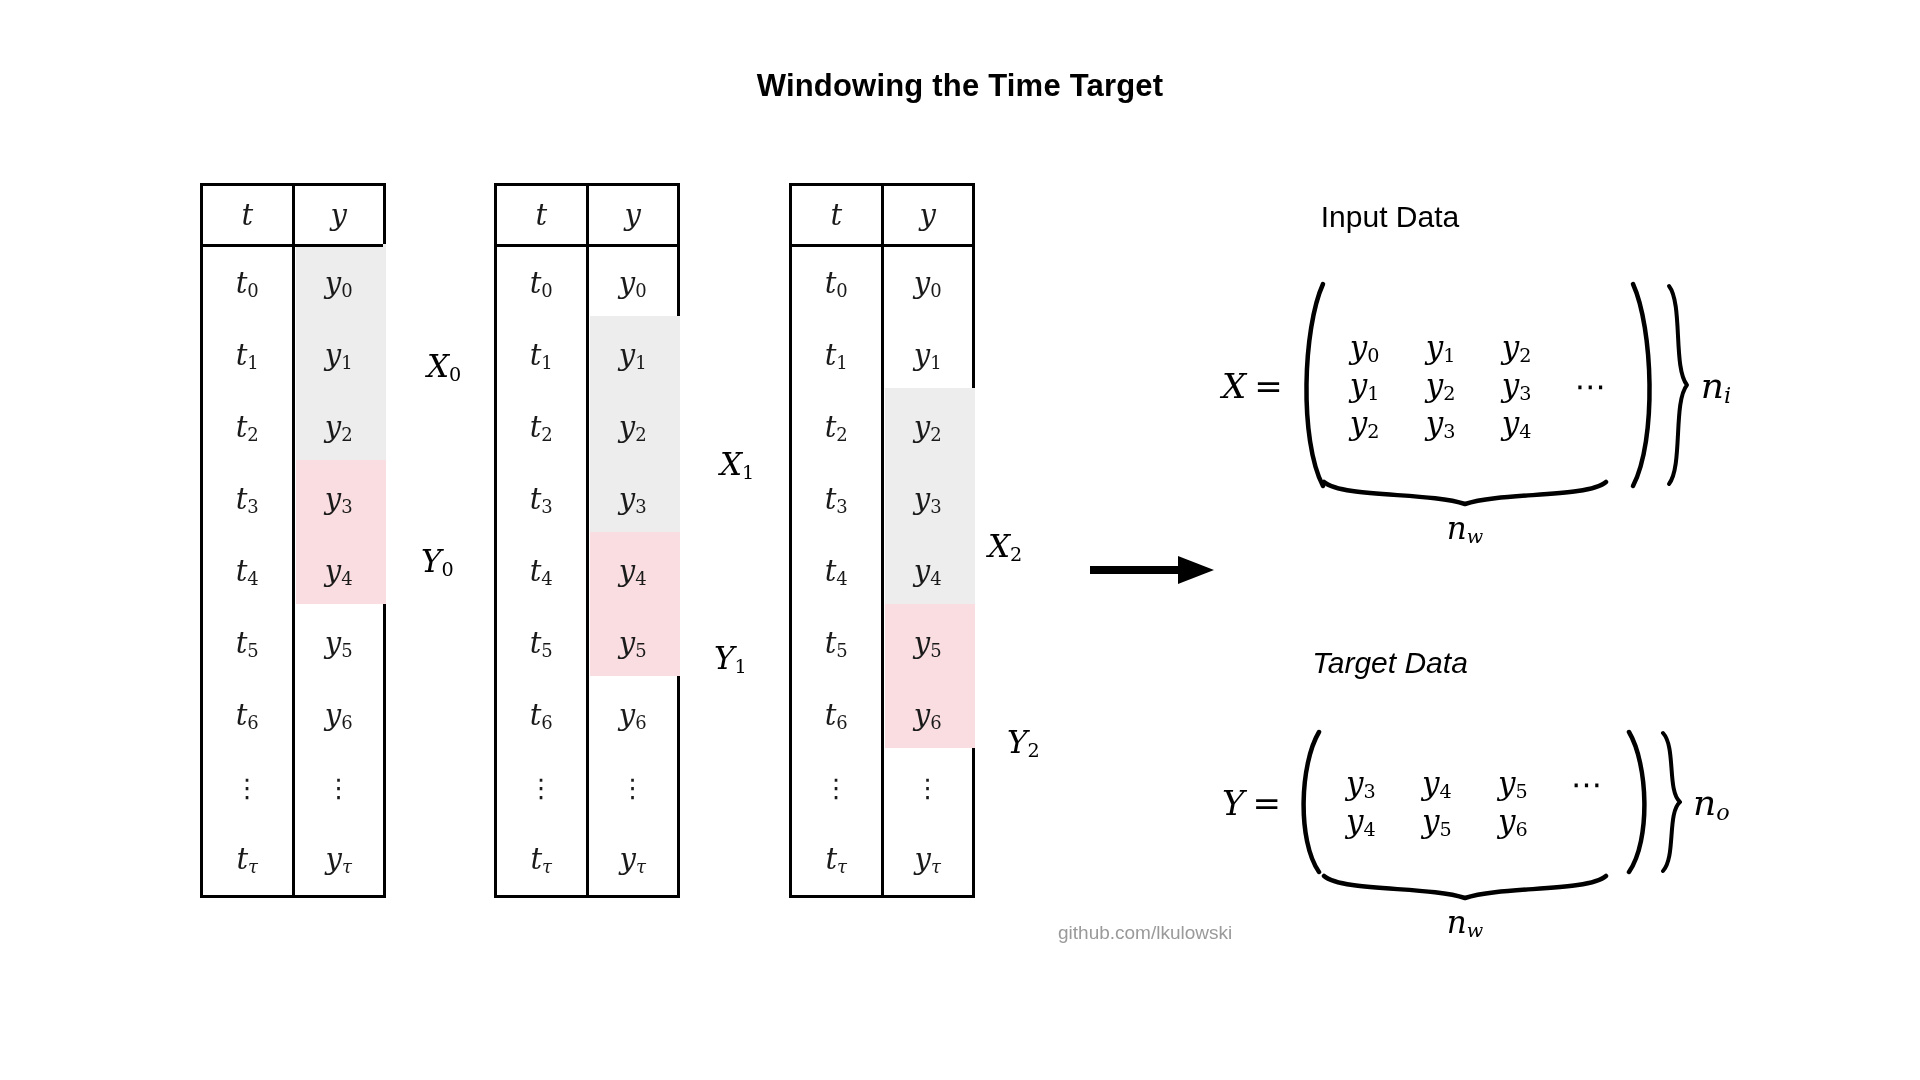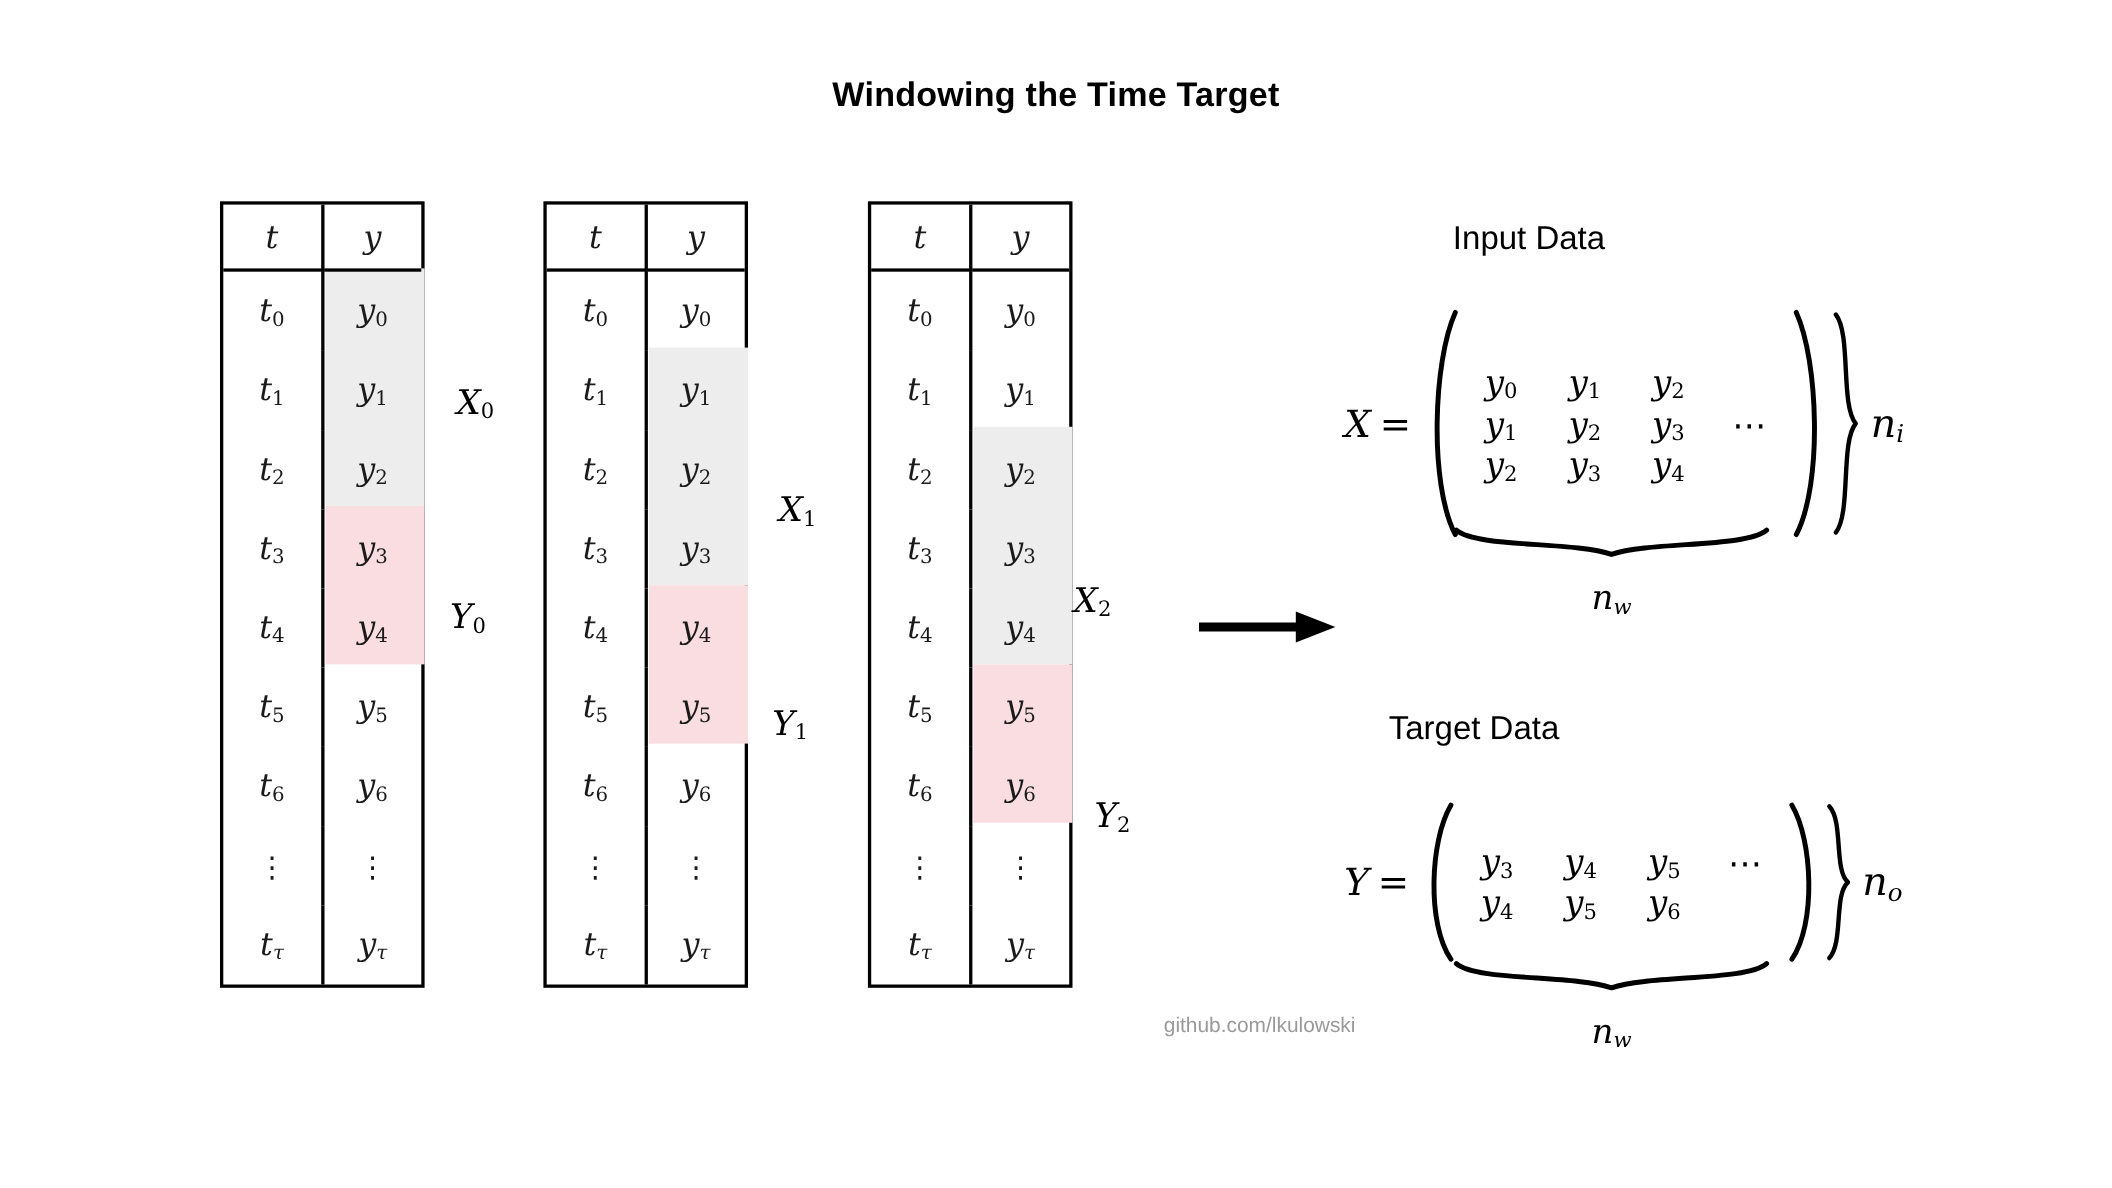--- a/index.html
+++ b/index.html
@@ -101,20 +101,21 @@
   .tbl-grid td { background: transparent; }
 
   
   .win-label {
     position: absolute;
     font-family: "DejaVu Serif", "Liberation Serif", serif;
     font-style: italic;
     font-size: 31px;
     color: #000000;
     white-space: nowrap;
+    margin-left: 12px;
   }
 
   
   #flow-arrow { position: absolute; left: 1088px; top: 548px; }
 
   
   .matrix-block { position: absolute; }
   .matrix-caption {
     position: absolute;
     font-family: "Liberation Sans", sans-serif;
@@ -175,21 +176,20 @@
     font-size: 36px;
     margin-left: 8px;
   }
   .underbrace-label {
     position: absolute;
     font-family: "DejaVu Serif", "Liberation Serif", serif;
     font-style: italic;
     font-size: 31px;
     text-align: center;
     white-space: nowrap;
-    margin-top: 16px;
   }
 
   
   #watermark {
     position: absolute;
     left: 1058px;
     top: 922px;
     font-family: "Liberation Sans", sans-serif;
     font-size: 19px;
     color: #9a9a9a;
@@ -436,21 +436,21 @@
       <path d="M4 4 C 22 20, 110 14, 145 26 C 180 14, 268 20, 286 4" stroke="#000000" stroke-width="4.5" fill="none" stroke-linecap="round" stroke-linejoin="round"></path>
     </svg>
   </div>
   <div class="underbrace-label" style="left:1320px; top:510px; width:290px;">
     <span class="mvar">n<span class="msub ital">w</span></span>
   </div>
 </div>
 
 <div class="matrix-block">
 
-  <div class="matrix-caption" style="left:1180px; top:646px; width:320px;">Target Data</div>
+  <div class="matrix-caption" style="left:1230px; top:646px; width:320px;font-style:italic;">Target Data</div>
 
   <div class="matrix-row-area" style="left:1222px; top:728px;">
 
     <span class="eq-lhs">Y</span>
     <span class="eq-sign">=</span>
 
     <span class="paren">
       <svg width="32" height="148" viewBox="0 0 32 148" xmlns="http://www.w3.org/2000/svg">
         <path d="M28 4 C 9 36, 6 112, 28 144" stroke="#000000" stroke-width="4.5" fill="none" stroke-linecap="round"></path>
       </svg>

